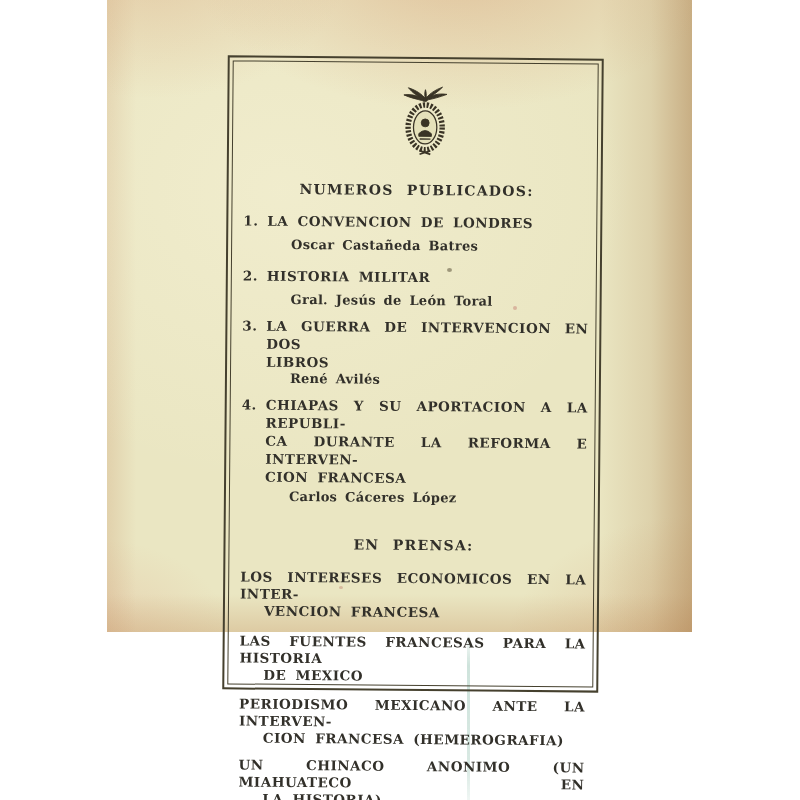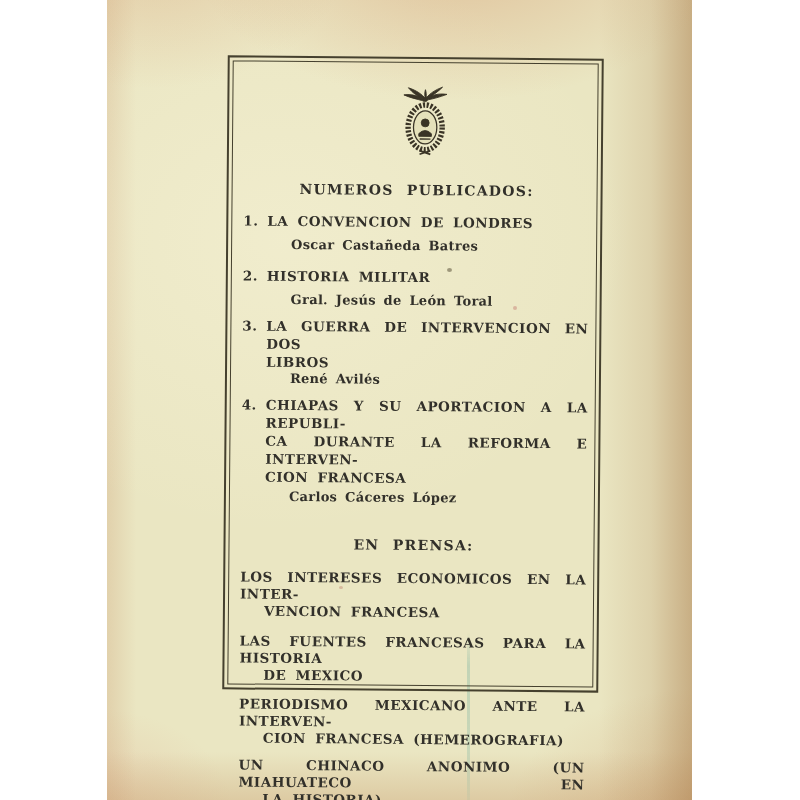--- a/index.html
+++ b/index.html
@@ -3,21 +3,21 @@
 <meta charset="utf-8">
 <style>
   html,body{margin:0;padding:0;}
   body{
     width:800px;height:800px;position:relative;overflow:hidden;
     background:#ffffff;
     font-family:"DejaVu Serif", serif;
   }
   
   .scan{
-    position:absolute;left:107px;top:0;width:585px;height:800px;
+    position:absolute;left:107px;top:0;width:585px;height:632px;
     background-color:#eae6c2;
     background-image:
       radial-gradient(ellipse 430px 240px at 60% -6%, rgba(214,160,118,0.52), rgba(214,160,118,0) 62%),
       radial-gradient(ellipse 300px 210px at 8% -6%, rgba(220,176,136,0.50), rgba(220,176,136,0) 65%),
       radial-gradient(ellipse 500px 420px at 30% 30%, rgba(248,244,218,0.45), rgba(248,244,218,0) 70%),
       linear-gradient(to left, rgba(172,128,80,0.55), rgba(172,128,80,0.20) 7%, rgba(172,128,80,0) 16%),
       linear-gradient(to right, rgba(205,160,120,0.30), rgba(205,160,120,0) 5%),
       linear-gradient(to top, rgba(200,158,112,0.38), rgba(200,158,112,0) 6%),
       radial-gradient(ellipse 320px 220px at 102% 103%, rgba(205,152,104,0.40), rgba(205,152,104,0) 62%),
       radial-gradient(ellipse 220px 160px at -2% 101%, rgba(222,168,138,0.35), rgba(222,168,138,0) 62%);

